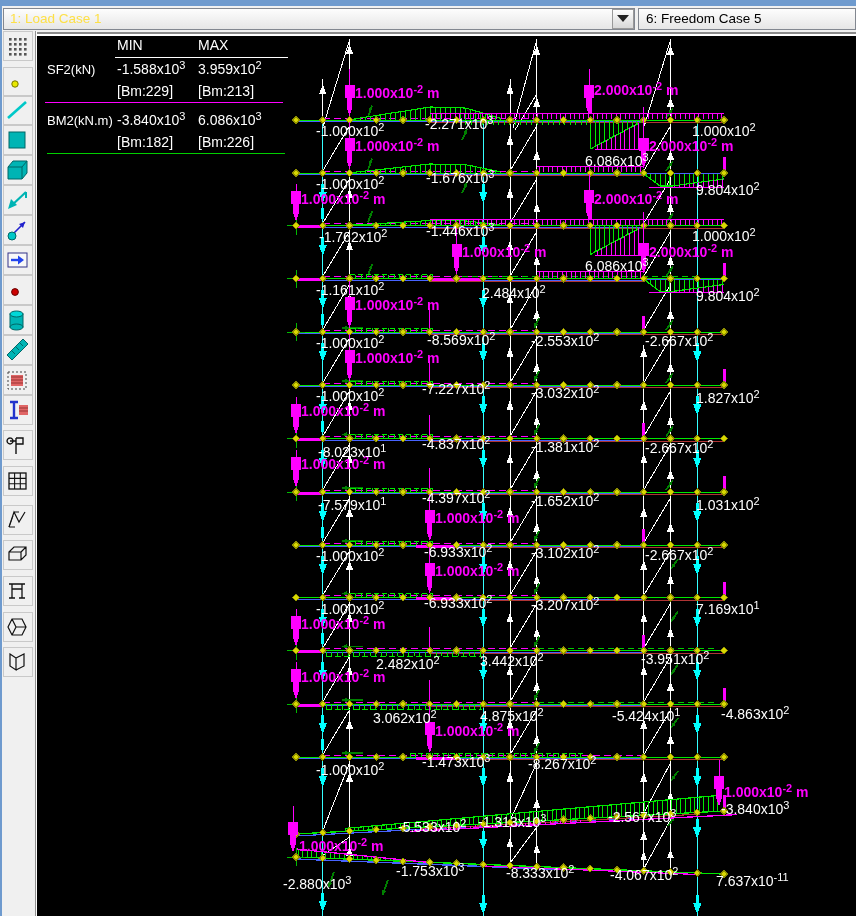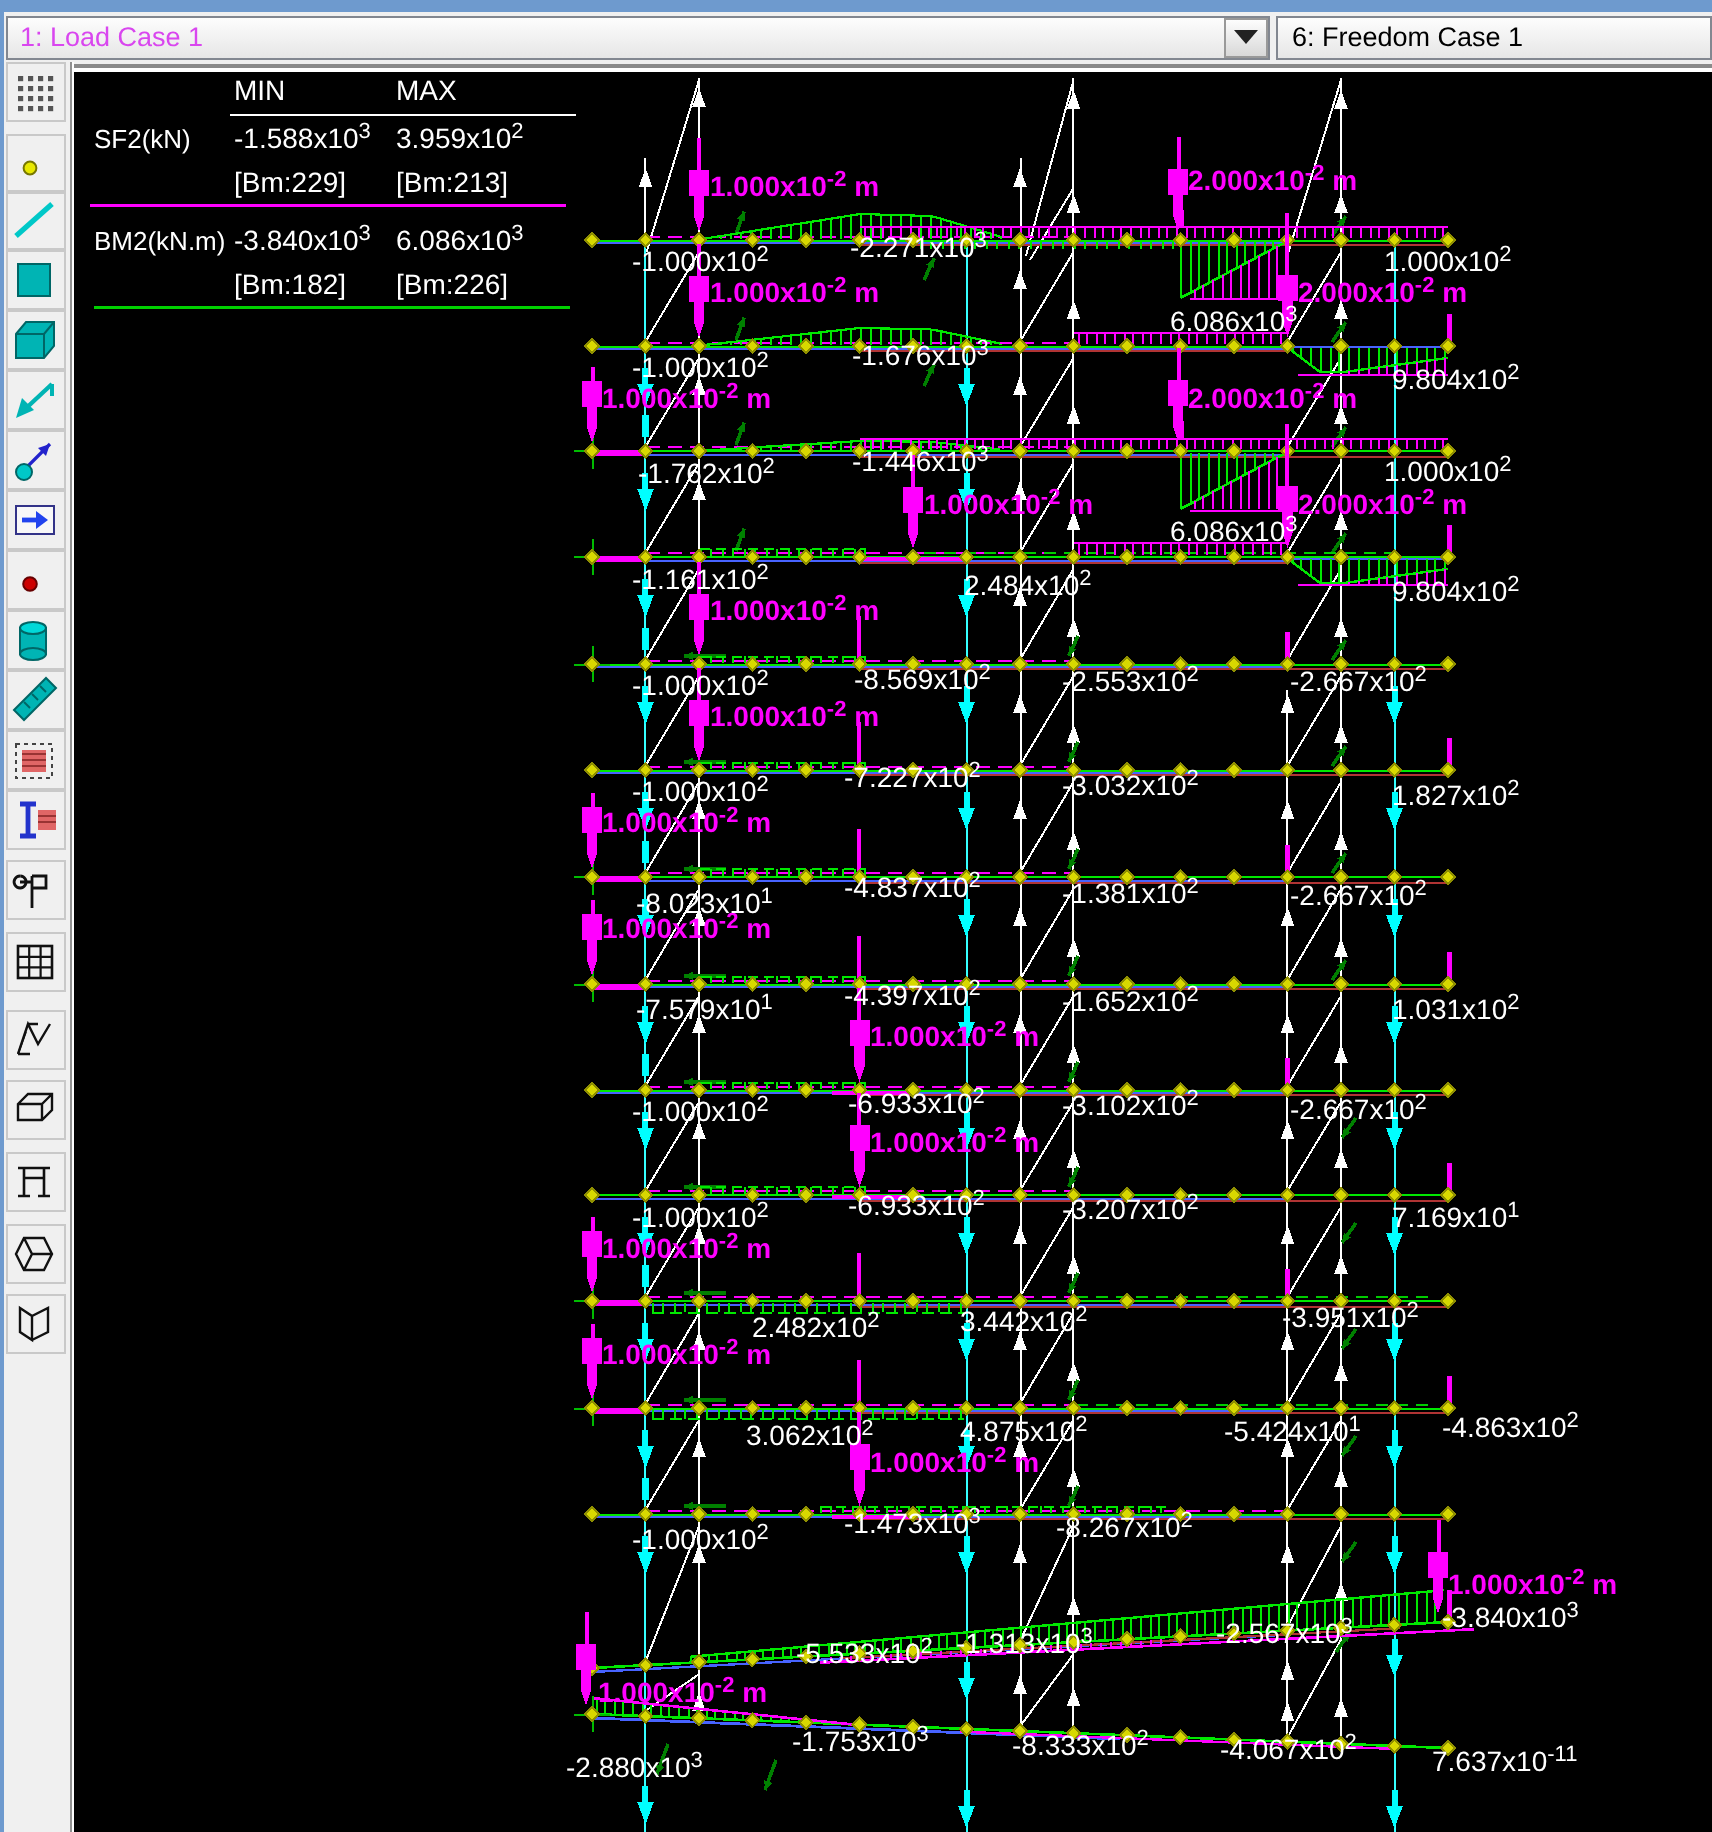--- a/index.html
+++ b/index.html
@@ -6,25 +6,25 @@
 .abs{position:absolute;}
 </style></head>
 <body>
 <div class="abs" style="left:0;top:0;width:856px;height:916px;background:#000;"></div>
 
 <div class="abs" style="left:0;top:0;width:856px;height:6px;background:#6e9ace;"></div>
 <div class="abs" style="left:0;top:0;width:2px;height:916px;background:#6e9ace;"></div>
 
 <div class="abs" style="left:2px;top:6px;width:854px;height:25px;background:#f0f0f0;"></div>
 <div class="abs" style="left:3px;top:8px;width:632px;height:22px;background:linear-gradient(#fdfdfd,#e6e6e6);border:1px solid #828790;box-sizing:border-box;"></div>
-<div class="abs" style="left:10px;top:11px;font-size:13.5px;color:#d946ef;">1: Load Case 1</div>
+<div class="abs" style="left:10px;top:11px;font-size:13.5px;color:#fde047;">1: Load Case 1</div>
 <div class="abs" style="left:612px;top:9px;width:22px;height:20px;background:linear-gradient(#fdfdfd,#d8d8d8);border:1px solid #999;box-sizing:border-box;"></div>
 <div class="abs" style="left:617px;top:15px;width:0;height:0;border-left:6px solid transparent;border-right:6px solid transparent;border-top:7px solid #222;"></div>
 <div class="abs" style="left:638px;top:8px;width:218px;height:22px;background:linear-gradient(#fdfdfd,#e6e6e6);border:1px solid #828790;box-sizing:border-box;"></div>
-<div class="abs" style="left:646px;top:11px;font-size:13.5px;color:#000;">6: Freedom Case 1</div>
+<div class="abs" style="left:646px;top:11px;font-size:13.5px;color:#000;">6: Freedom Case 5</div>
 
 <div class="abs" style="left:2px;top:31px;width:33px;height:885px;background:#f0f0f0;"></div>
 <div class="abs" style="left:35px;top:31px;width:1px;height:885px;background:#909090;"></div>
 <div class="abs" style="left:36px;top:31px;width:1px;height:885px;background:#fdfdfd;"></div>
 
 <div class="abs" style="left:37px;top:31px;width:819px;height:1px;background:#f0f0f0;"></div>
 <div class="abs" style="left:37px;top:32px;width:819px;height:2px;background:#8a8a8a;"></div>
 <div class="abs" style="left:37px;top:34px;width:819px;height:2px;background:#ffffff;"></div>
 <svg class="abs" style="left:0;top:0;" width="856" height="916" font-family="Liberation Sans, sans-serif" shape-rendering="crispEdges">
 <g transform="translate(0,0)">

